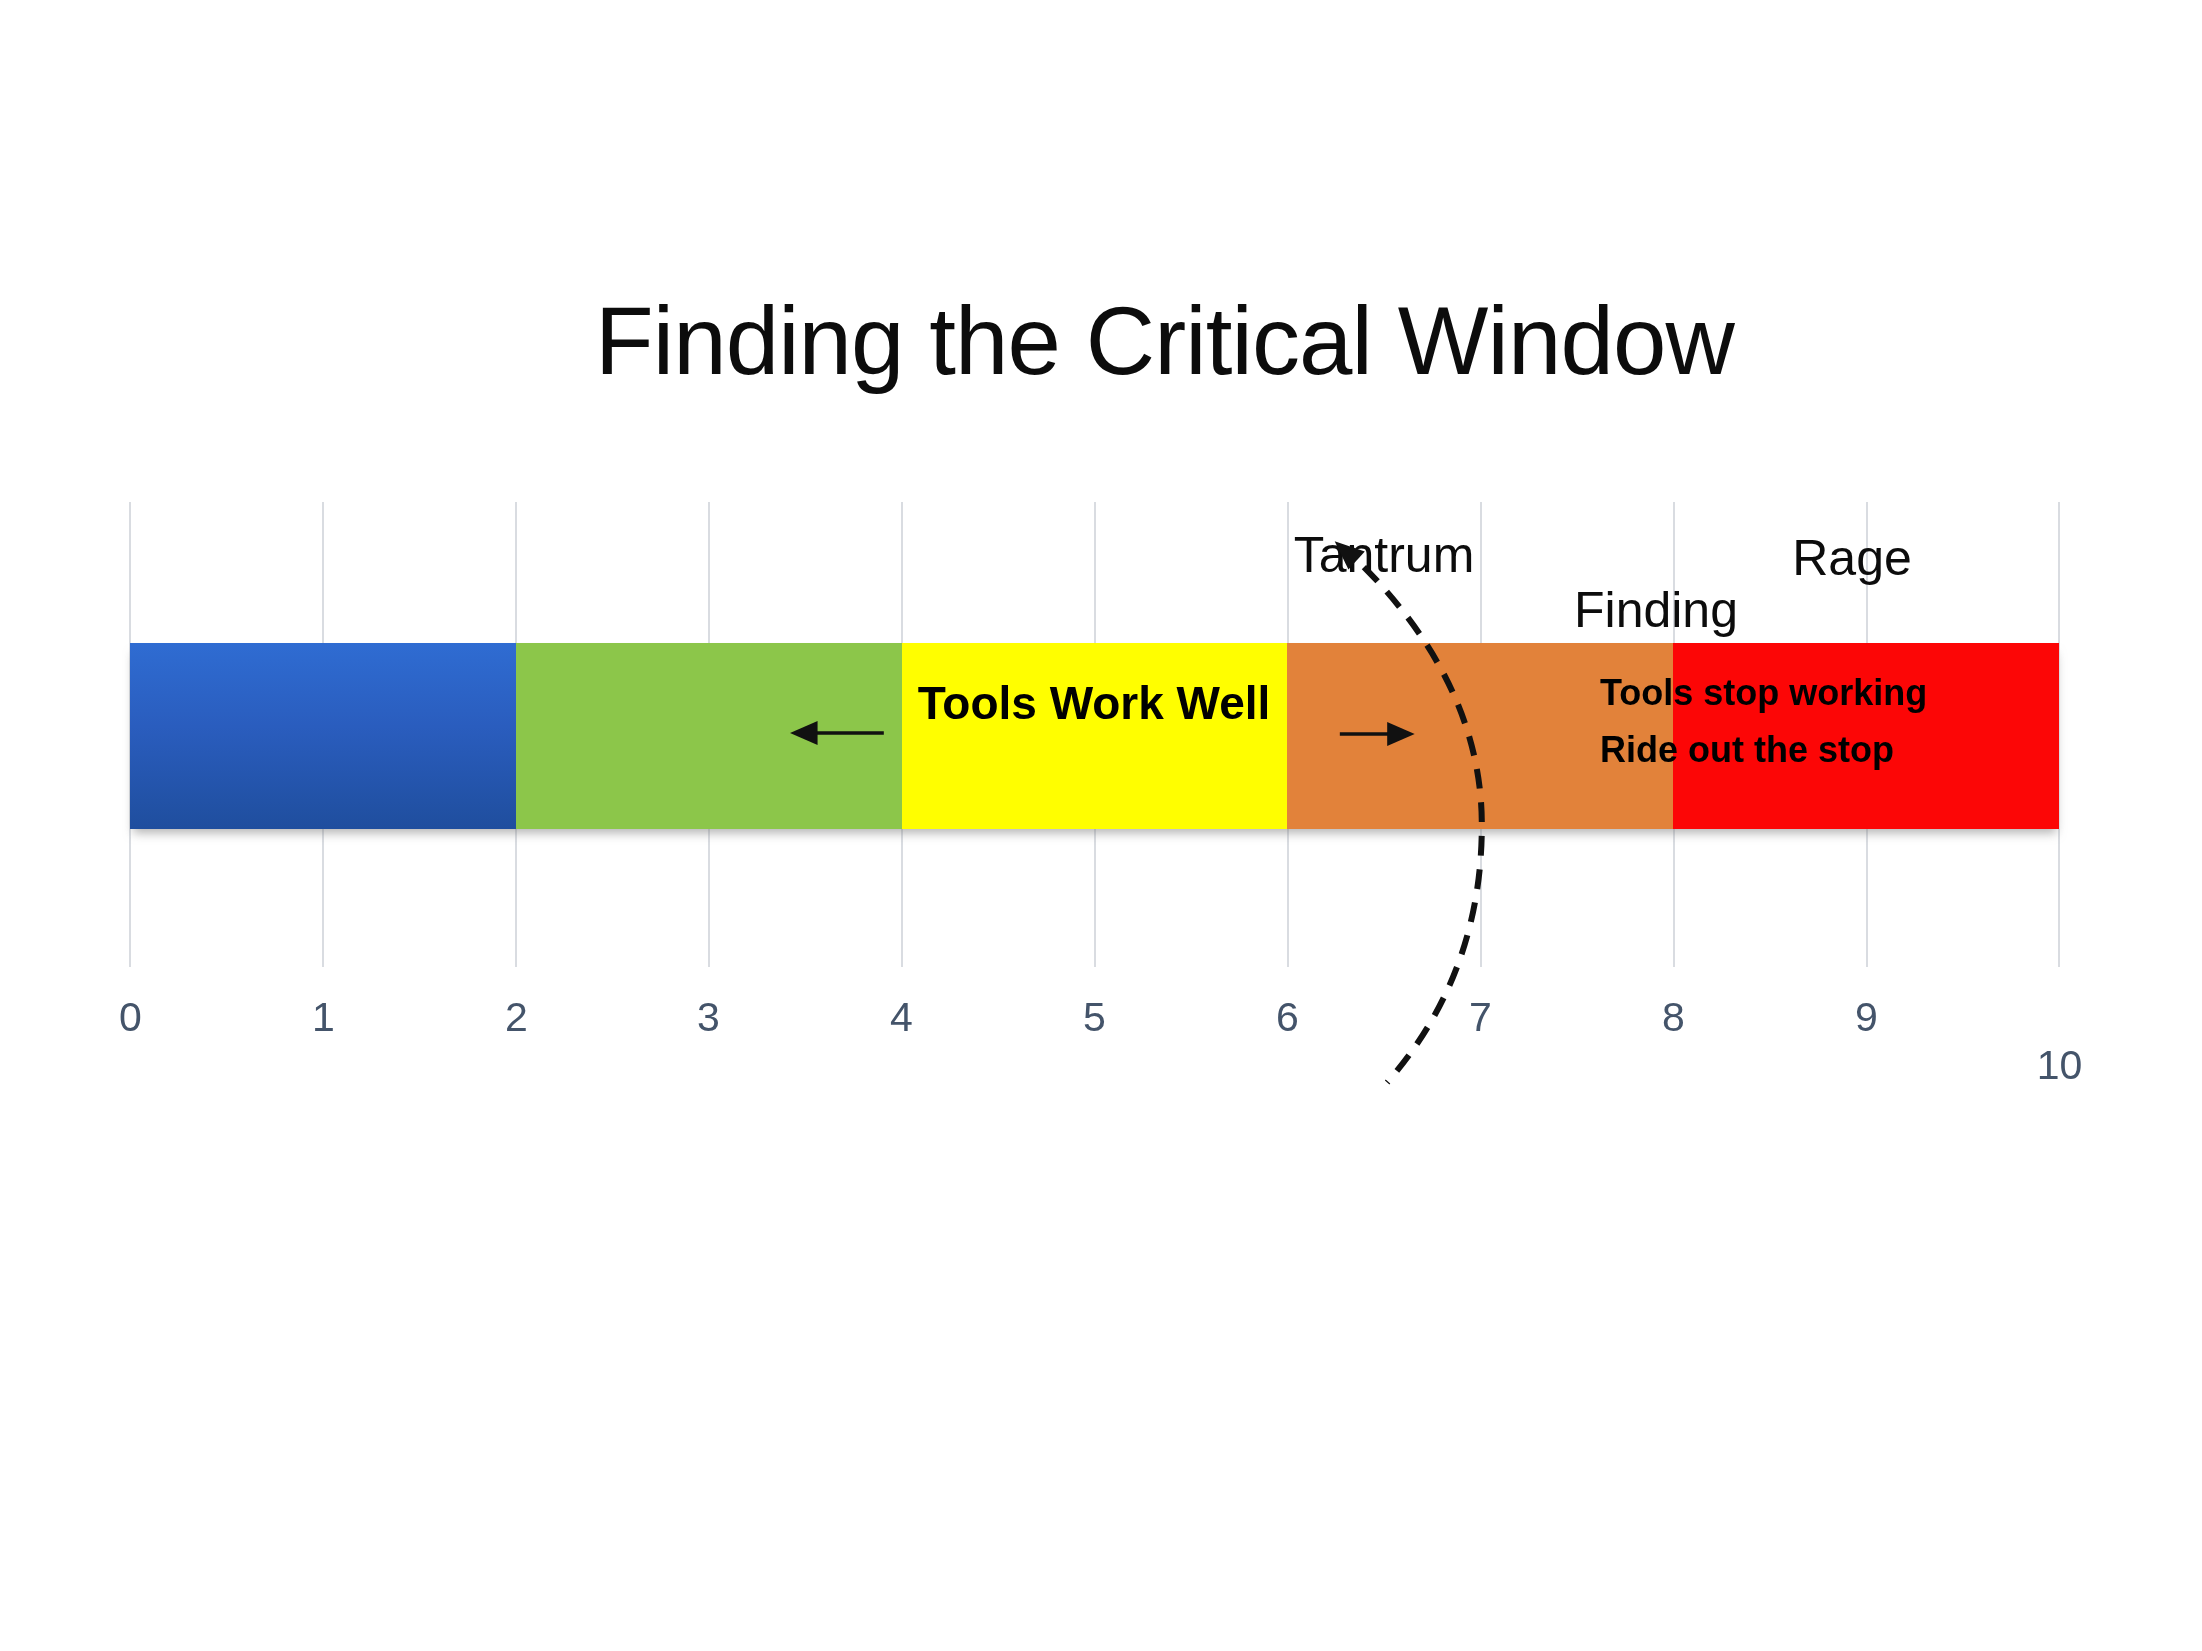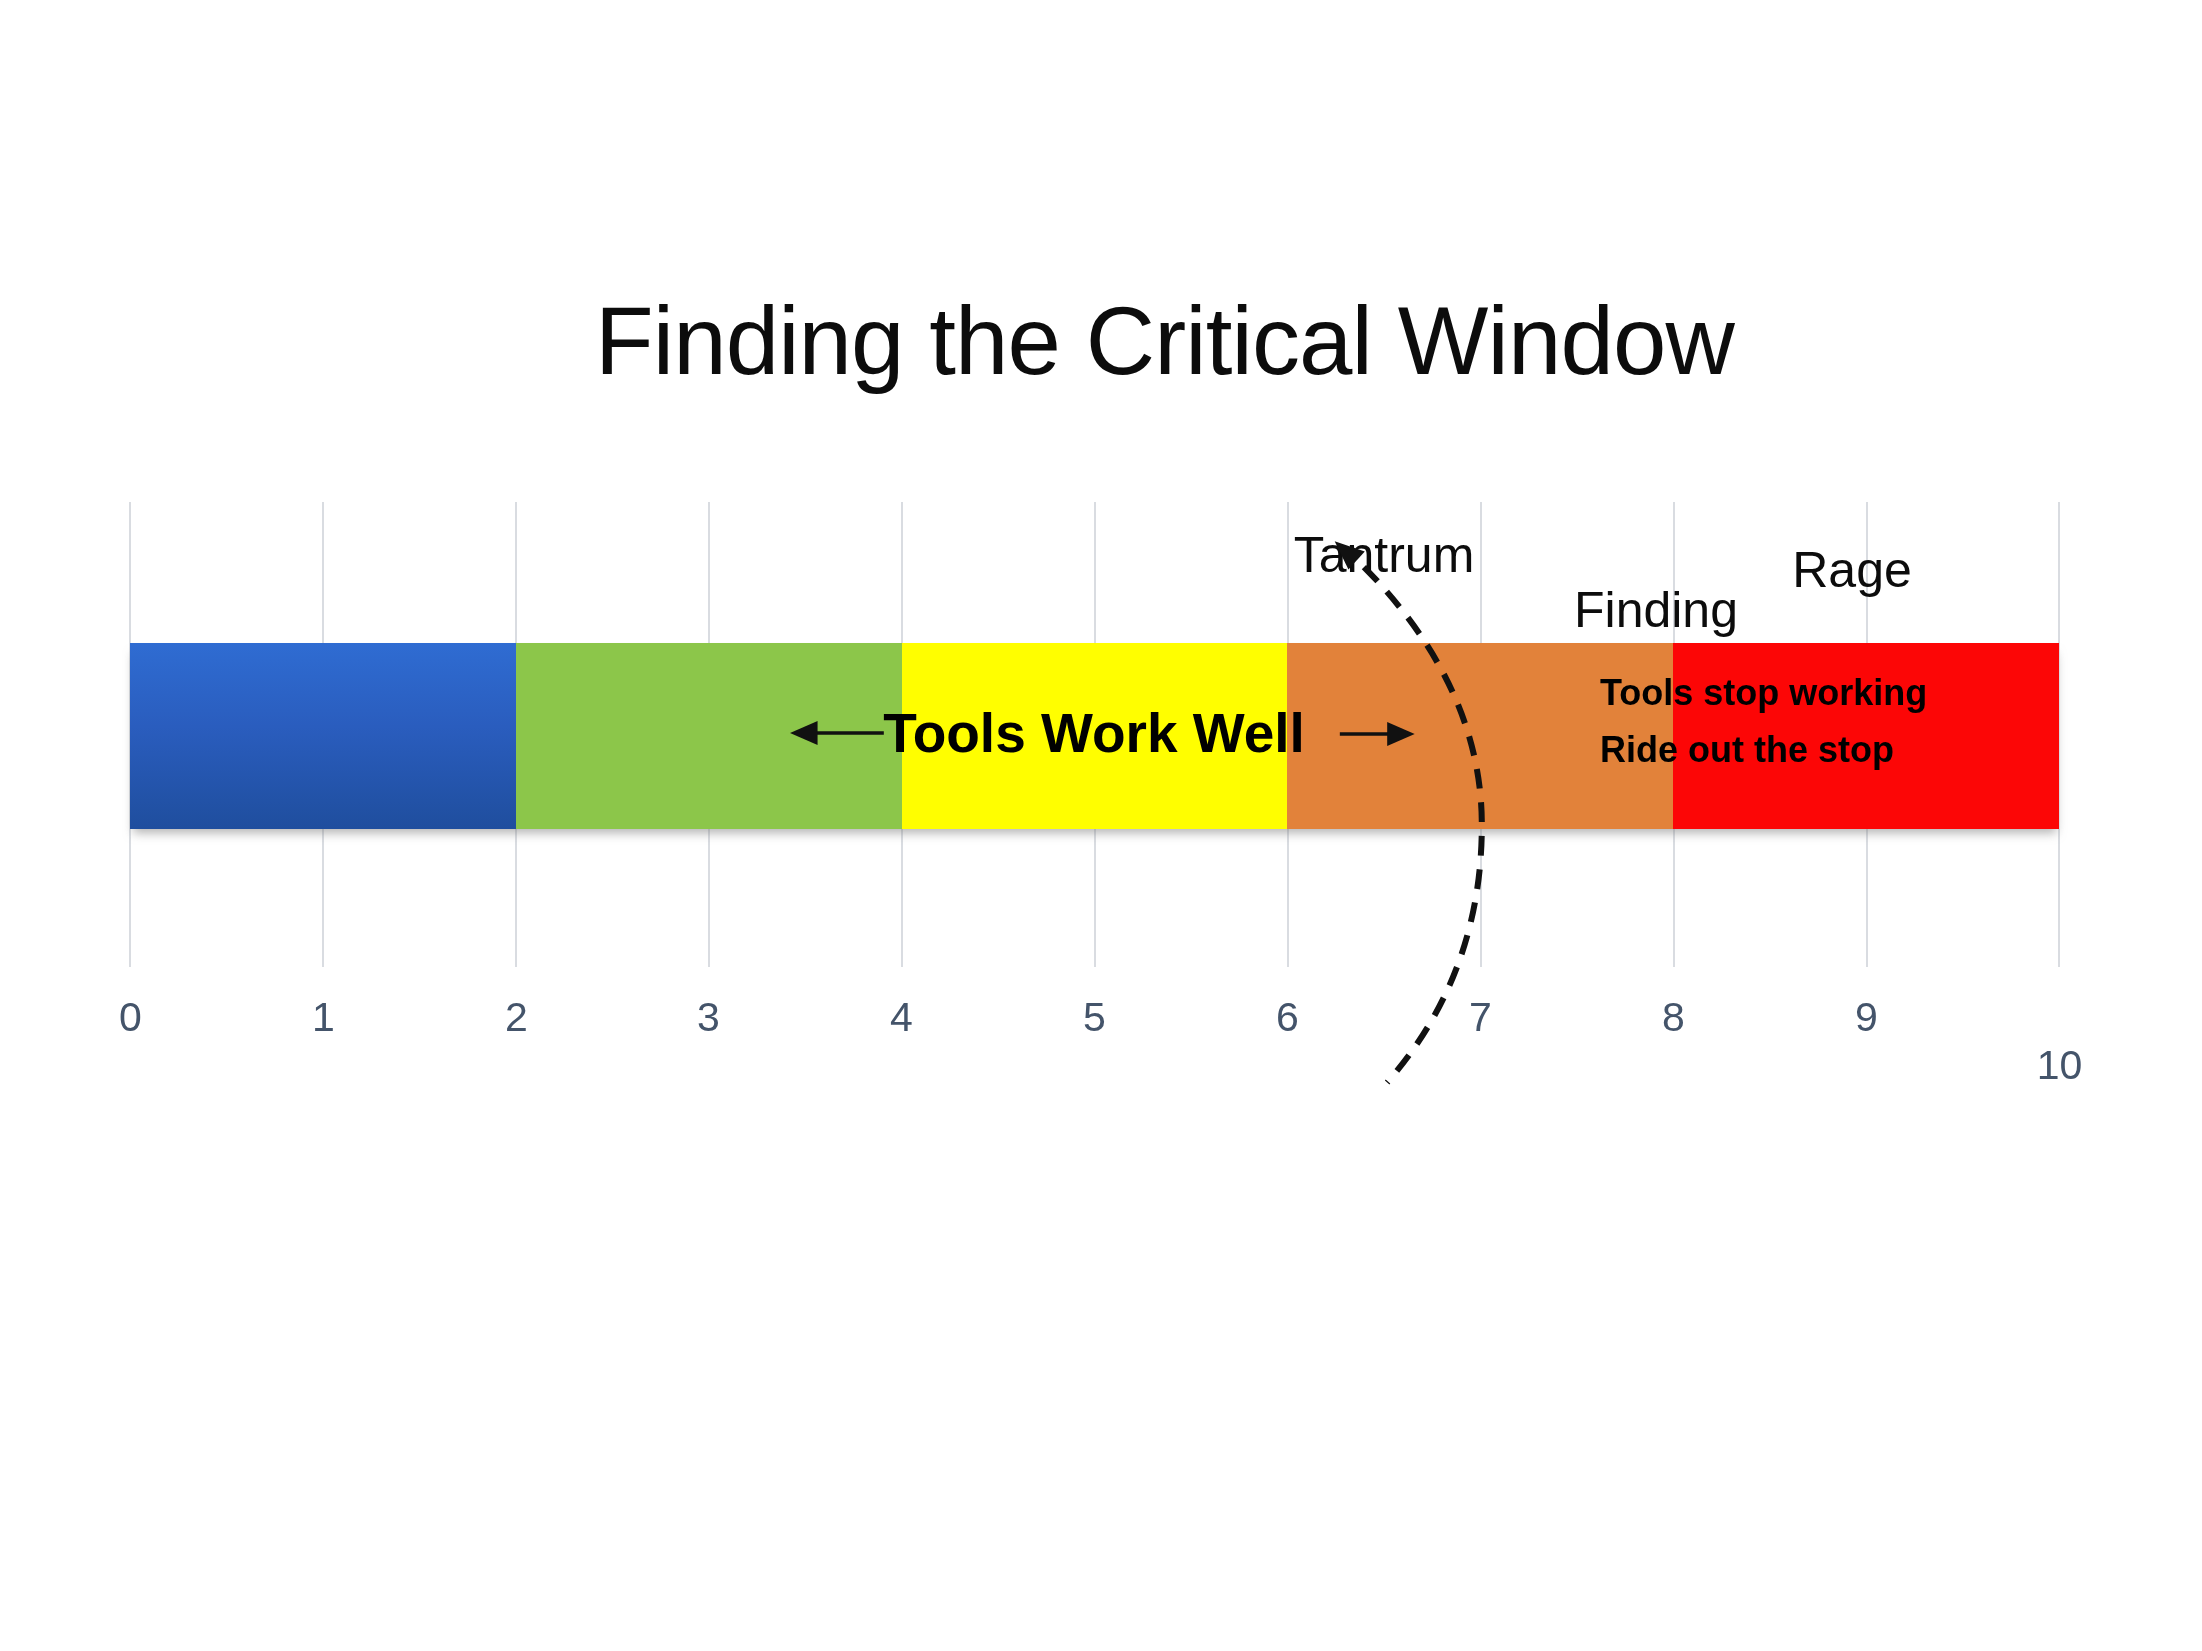--- a/index.html
+++ b/index.html
@@ -32,21 +32,21 @@
   }
   .annot{
     position:absolute;color:#0c0c0c;font-size:50px;line-height:1.15;
     white-space:nowrap;
   }
   .annot.center{transform:translateX(-50%);}
   .bar-label{
     position:absolute;color:#000000;font-weight:700;white-space:nowrap;
   }
   #tools-work-well{
-    top:701px;left:1094px;font-size:55px;transform:translateX(-50%);
+    top:676px;left:1094px;font-size:46px;transform:translateX(-50%);
   }
   #tools-stop{
     top:664px;left:1600px;font-size:36px;line-height:57px;
   }
   svg.overlay{position:absolute;top:0;left:0;}
 </style>
 </head>
 <body>
 
 <div id="canvas">
@@ -88,21 +88,21 @@
         <div class="tick-label" style="left: 1622px;">8</div>
         <div class="tick-label" style="left: 1815px;">9</div>
         <div class="tick-label" style="left: 2008px; margin-top: 48px;">10</div>
       </div>
   </div>
 
   <div class="annot center" style="top:527px;left:1384px;">Tantrum</div>
 
   <div class="annot center" style="top:582px;left:1656px;">Finding</div>
 
-  <div class="annot center" style="top:530px;left:1852px;margin-top:12px;">Rage</div>
+  <div class="annot center" style="top:530px;left:1852px;">Rage</div>
 
   <div class="bar-label" id="tools-work-well">Tools Work Well</div>
 
   <div class="bar-label" id="tools-stop">
     <div>Tools stop working</div>
     <div>Ride out the stop</div>
   </div>
 
   <svg class="overlay" width="2203" height="1652" viewBox="0 0 2560 1920">
 

